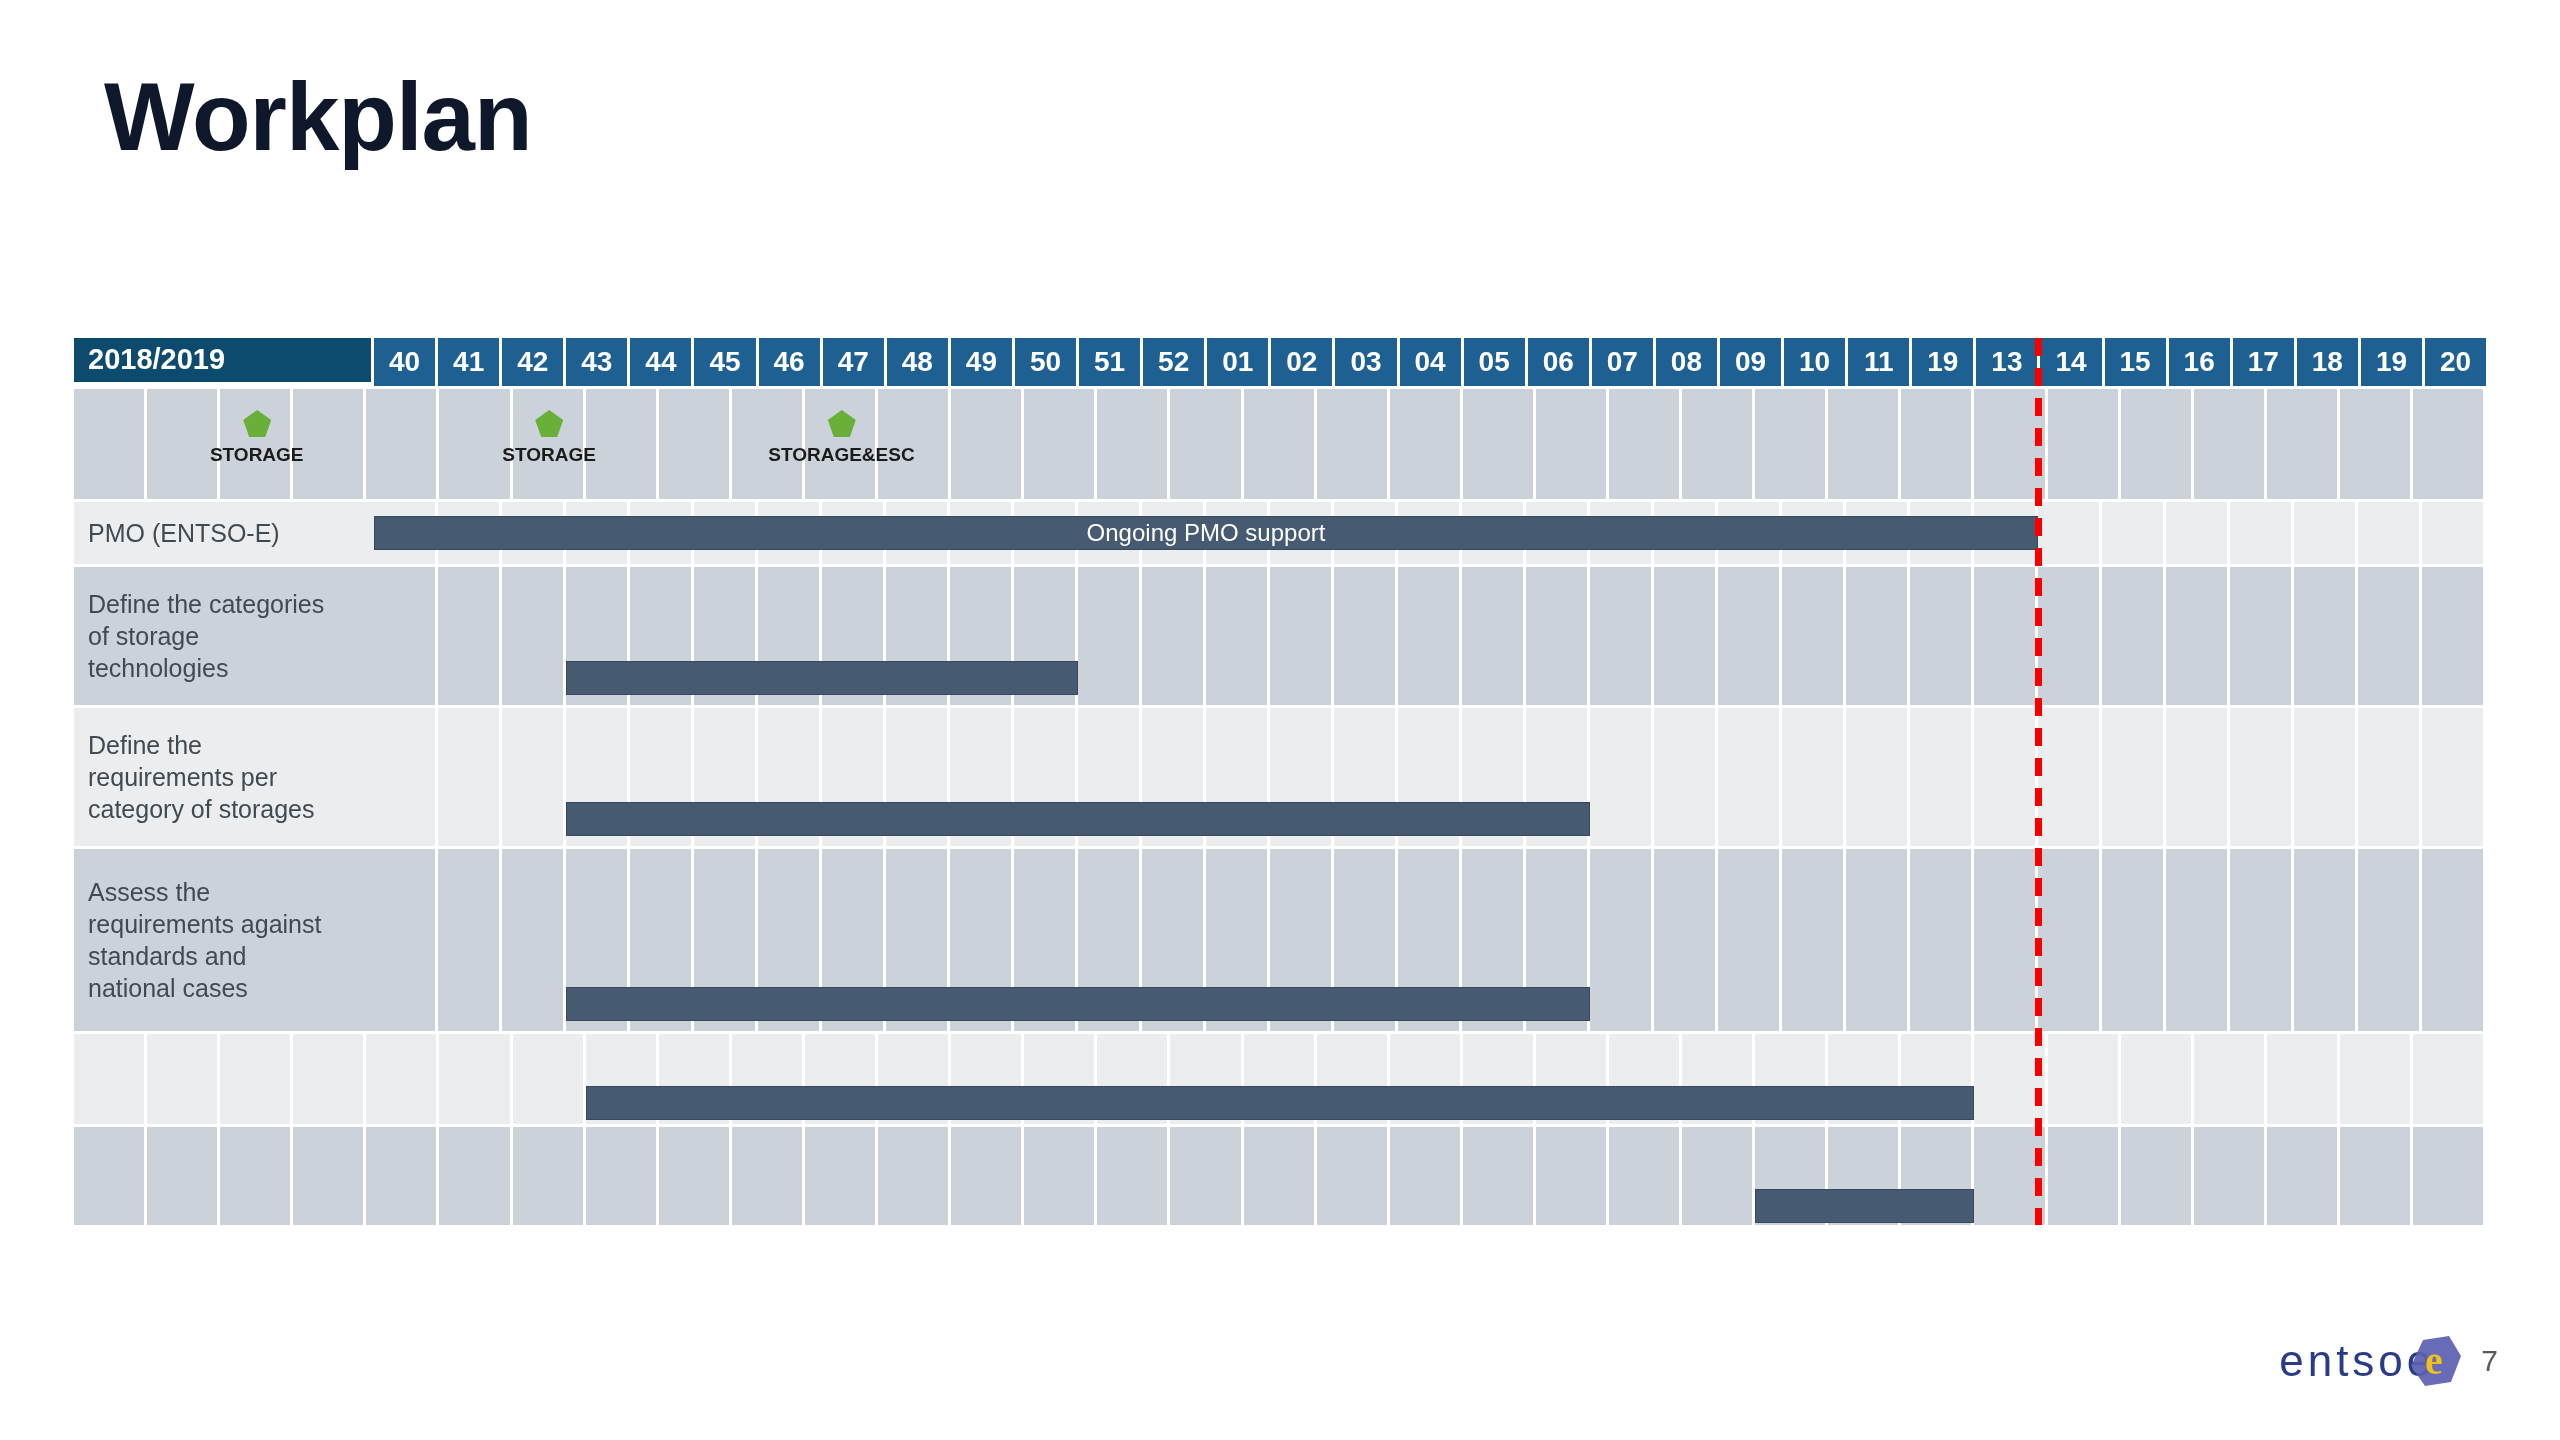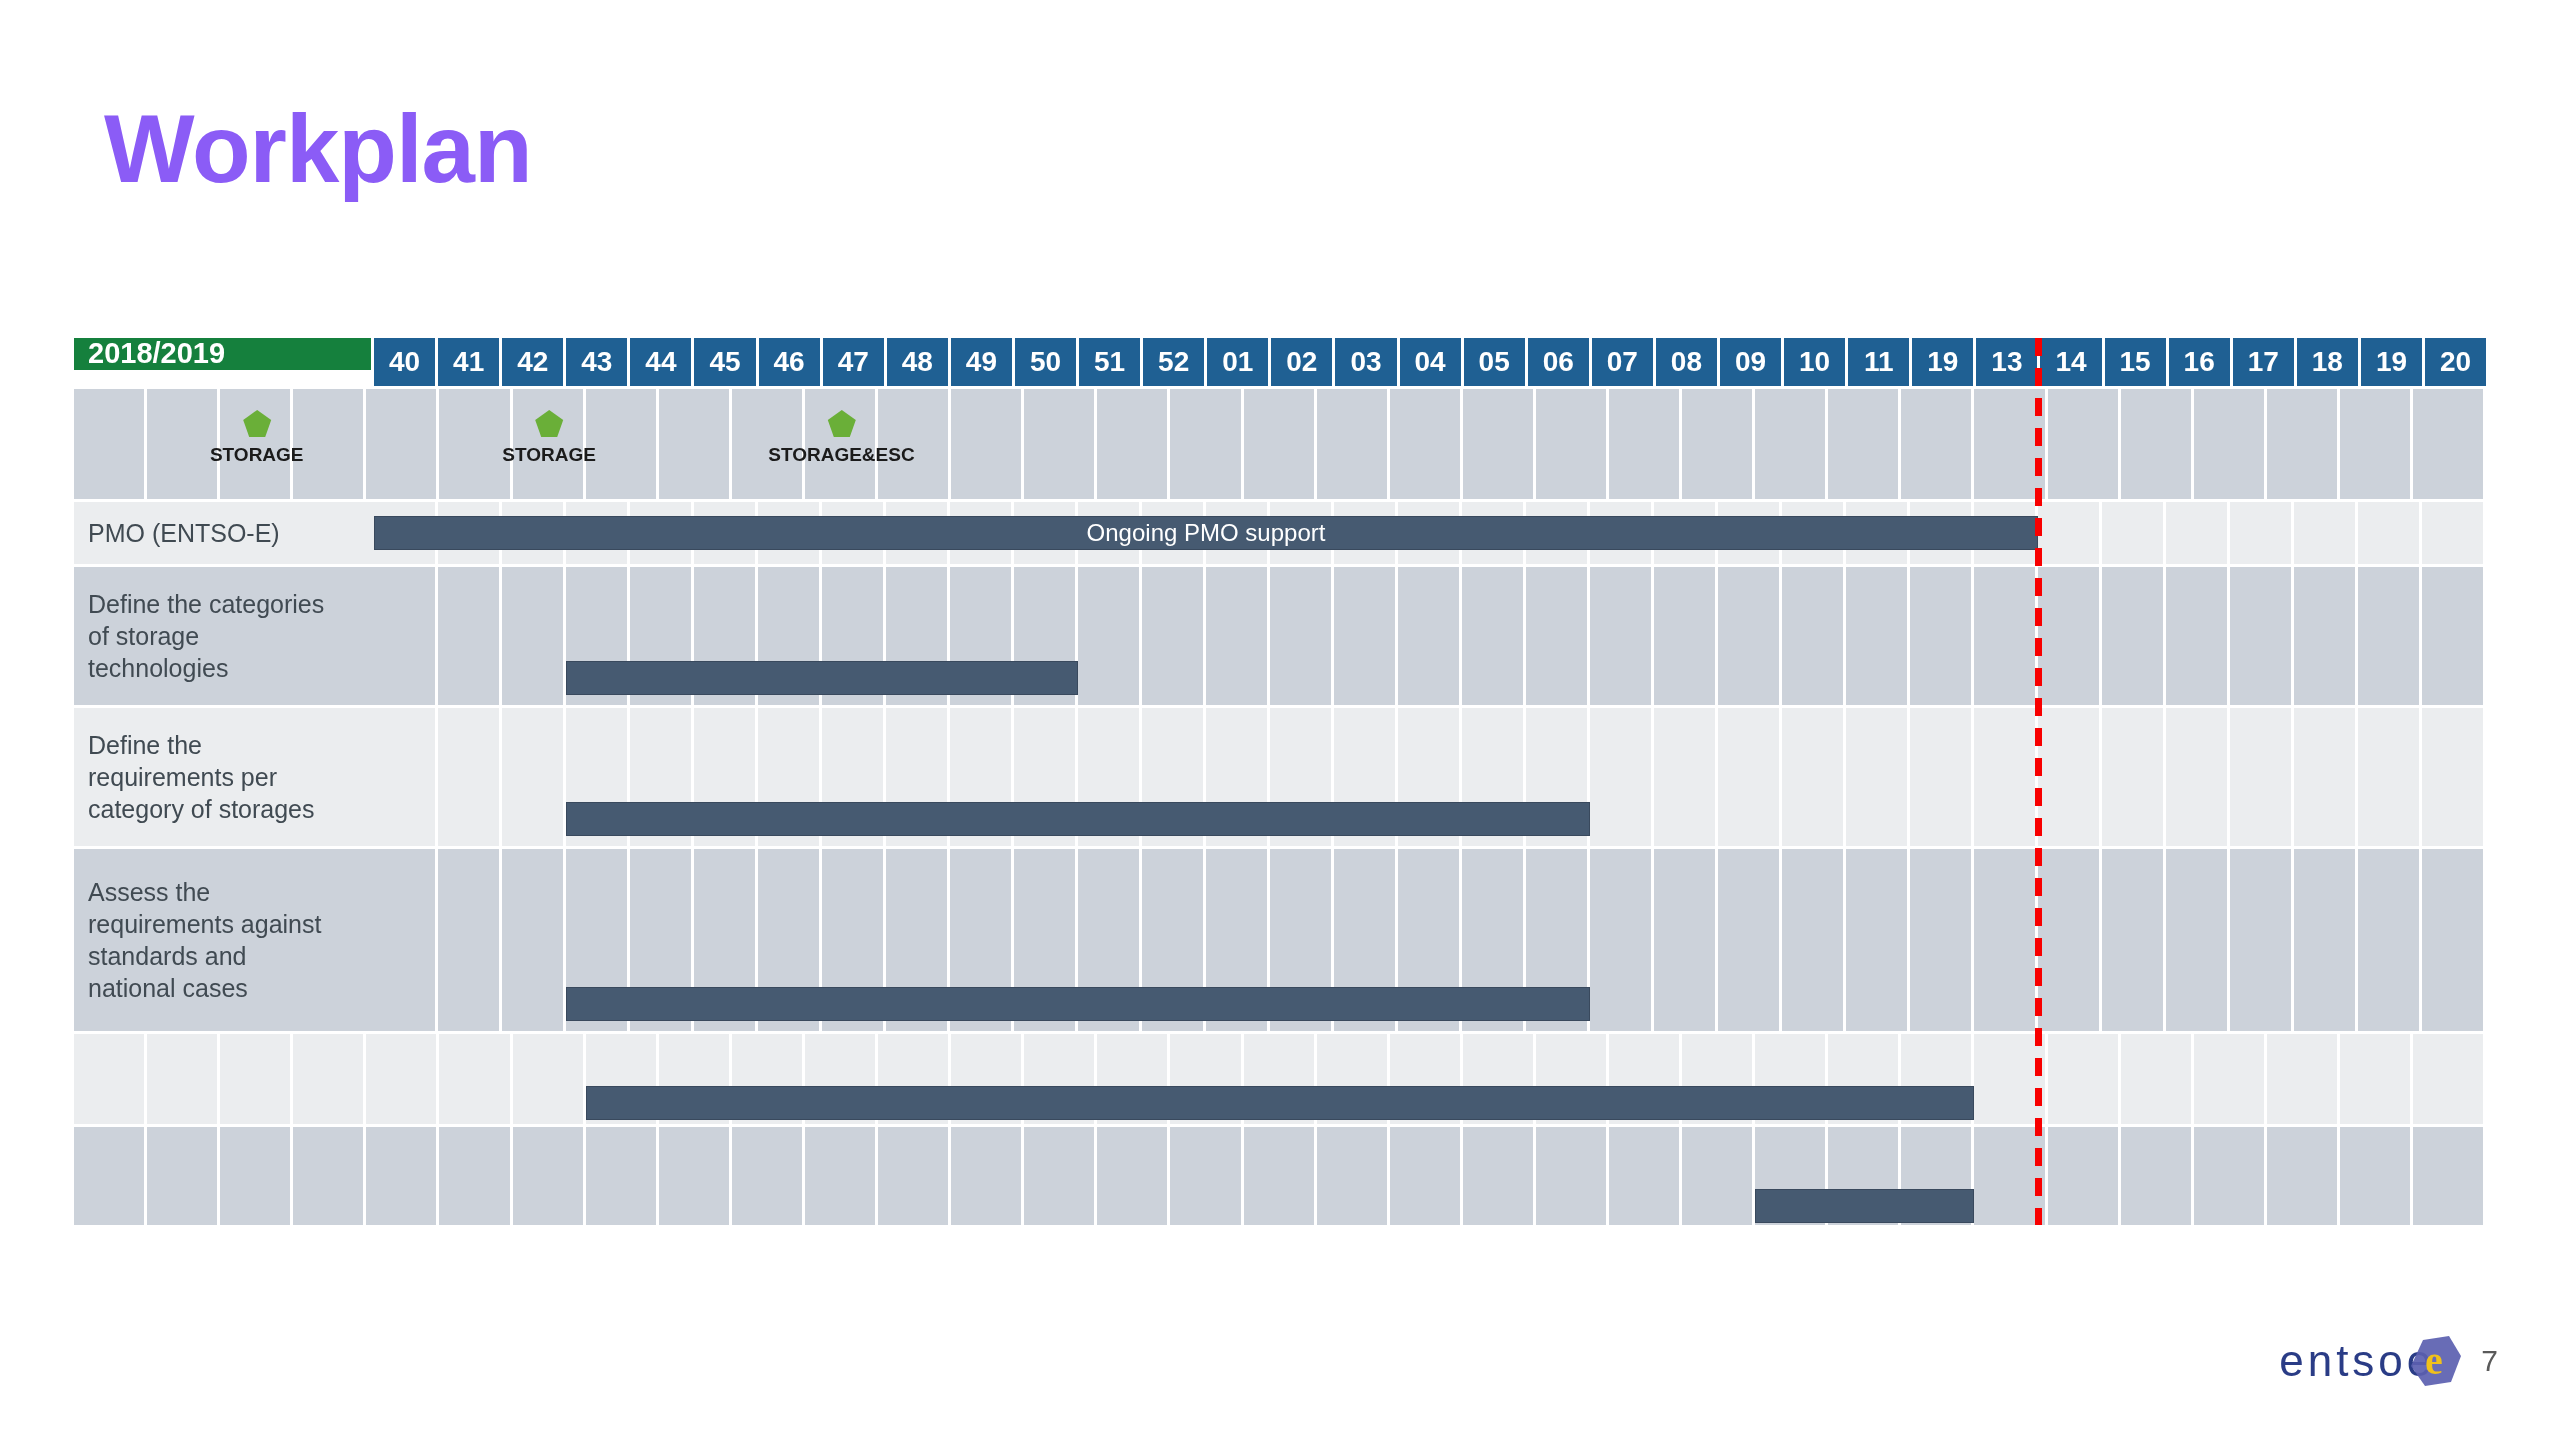--- a/index.html
+++ b/index.html
@@ -3,22 +3,22 @@
 <meta charset="utf-8">
 <style>
   html,body{margin:0;padding:0;}
   body{
     width:2560px;height:1440px;background:#ffffff;
     font-family:"Liberation Sans", sans-serif;
     overflow:hidden;position:relative;
   }
   
   #page-title{
-    position:absolute;left:104px;top:96px;
-    font-size:96px;font-weight:bold;color:#8b5cf6;
+    position:absolute;left:104px;top:64px;
+    font-size:96px;font-weight:bold;color:#0f172a;
     letter-spacing:-1px;line-height:1.1;
   }
   
   #gantt{
     position:absolute;left:74px;top:338px;
     width:2412px;
   }
   .grid-row{display:flex;width:100%;position:relative;}
   .label-cell{
     width:300px;min-width:300px;box-sizing:border-box;
@@ -29,22 +29,22 @@
   .weeks{display:flex;flex:1;position:relative;}
   .wk{
     flex:1 1 0;box-sizing:border-box;
     border-right:3px solid #ffffff;
     position:relative;
   }
   .wk:last-child{border-right:none;}
 
   
   .header-row .label-cell{
-    background:#15803d;color:#ffffff;font-weight:bold;font-size:29px;
-    padding-top:0;padding-bottom:0;height:32px;justify-content:center;
+    background:#0c4a6e;color:#ffffff;font-weight:bold;font-size:29px;
+    padding-top:0;padding-bottom:0;height:44px;justify-content:center;
     border-right:3px solid #ffffff;
   }
   .header-row .weeks{height:48px;}
   .header-row .wk{
     background:#1f6093;color:#fff;font-weight:bold;font-size:28px;
     display:flex;align-items:center;justify-content:center;
   }
 
   
   .row-a .label-cell{background:#ccd2da;}

